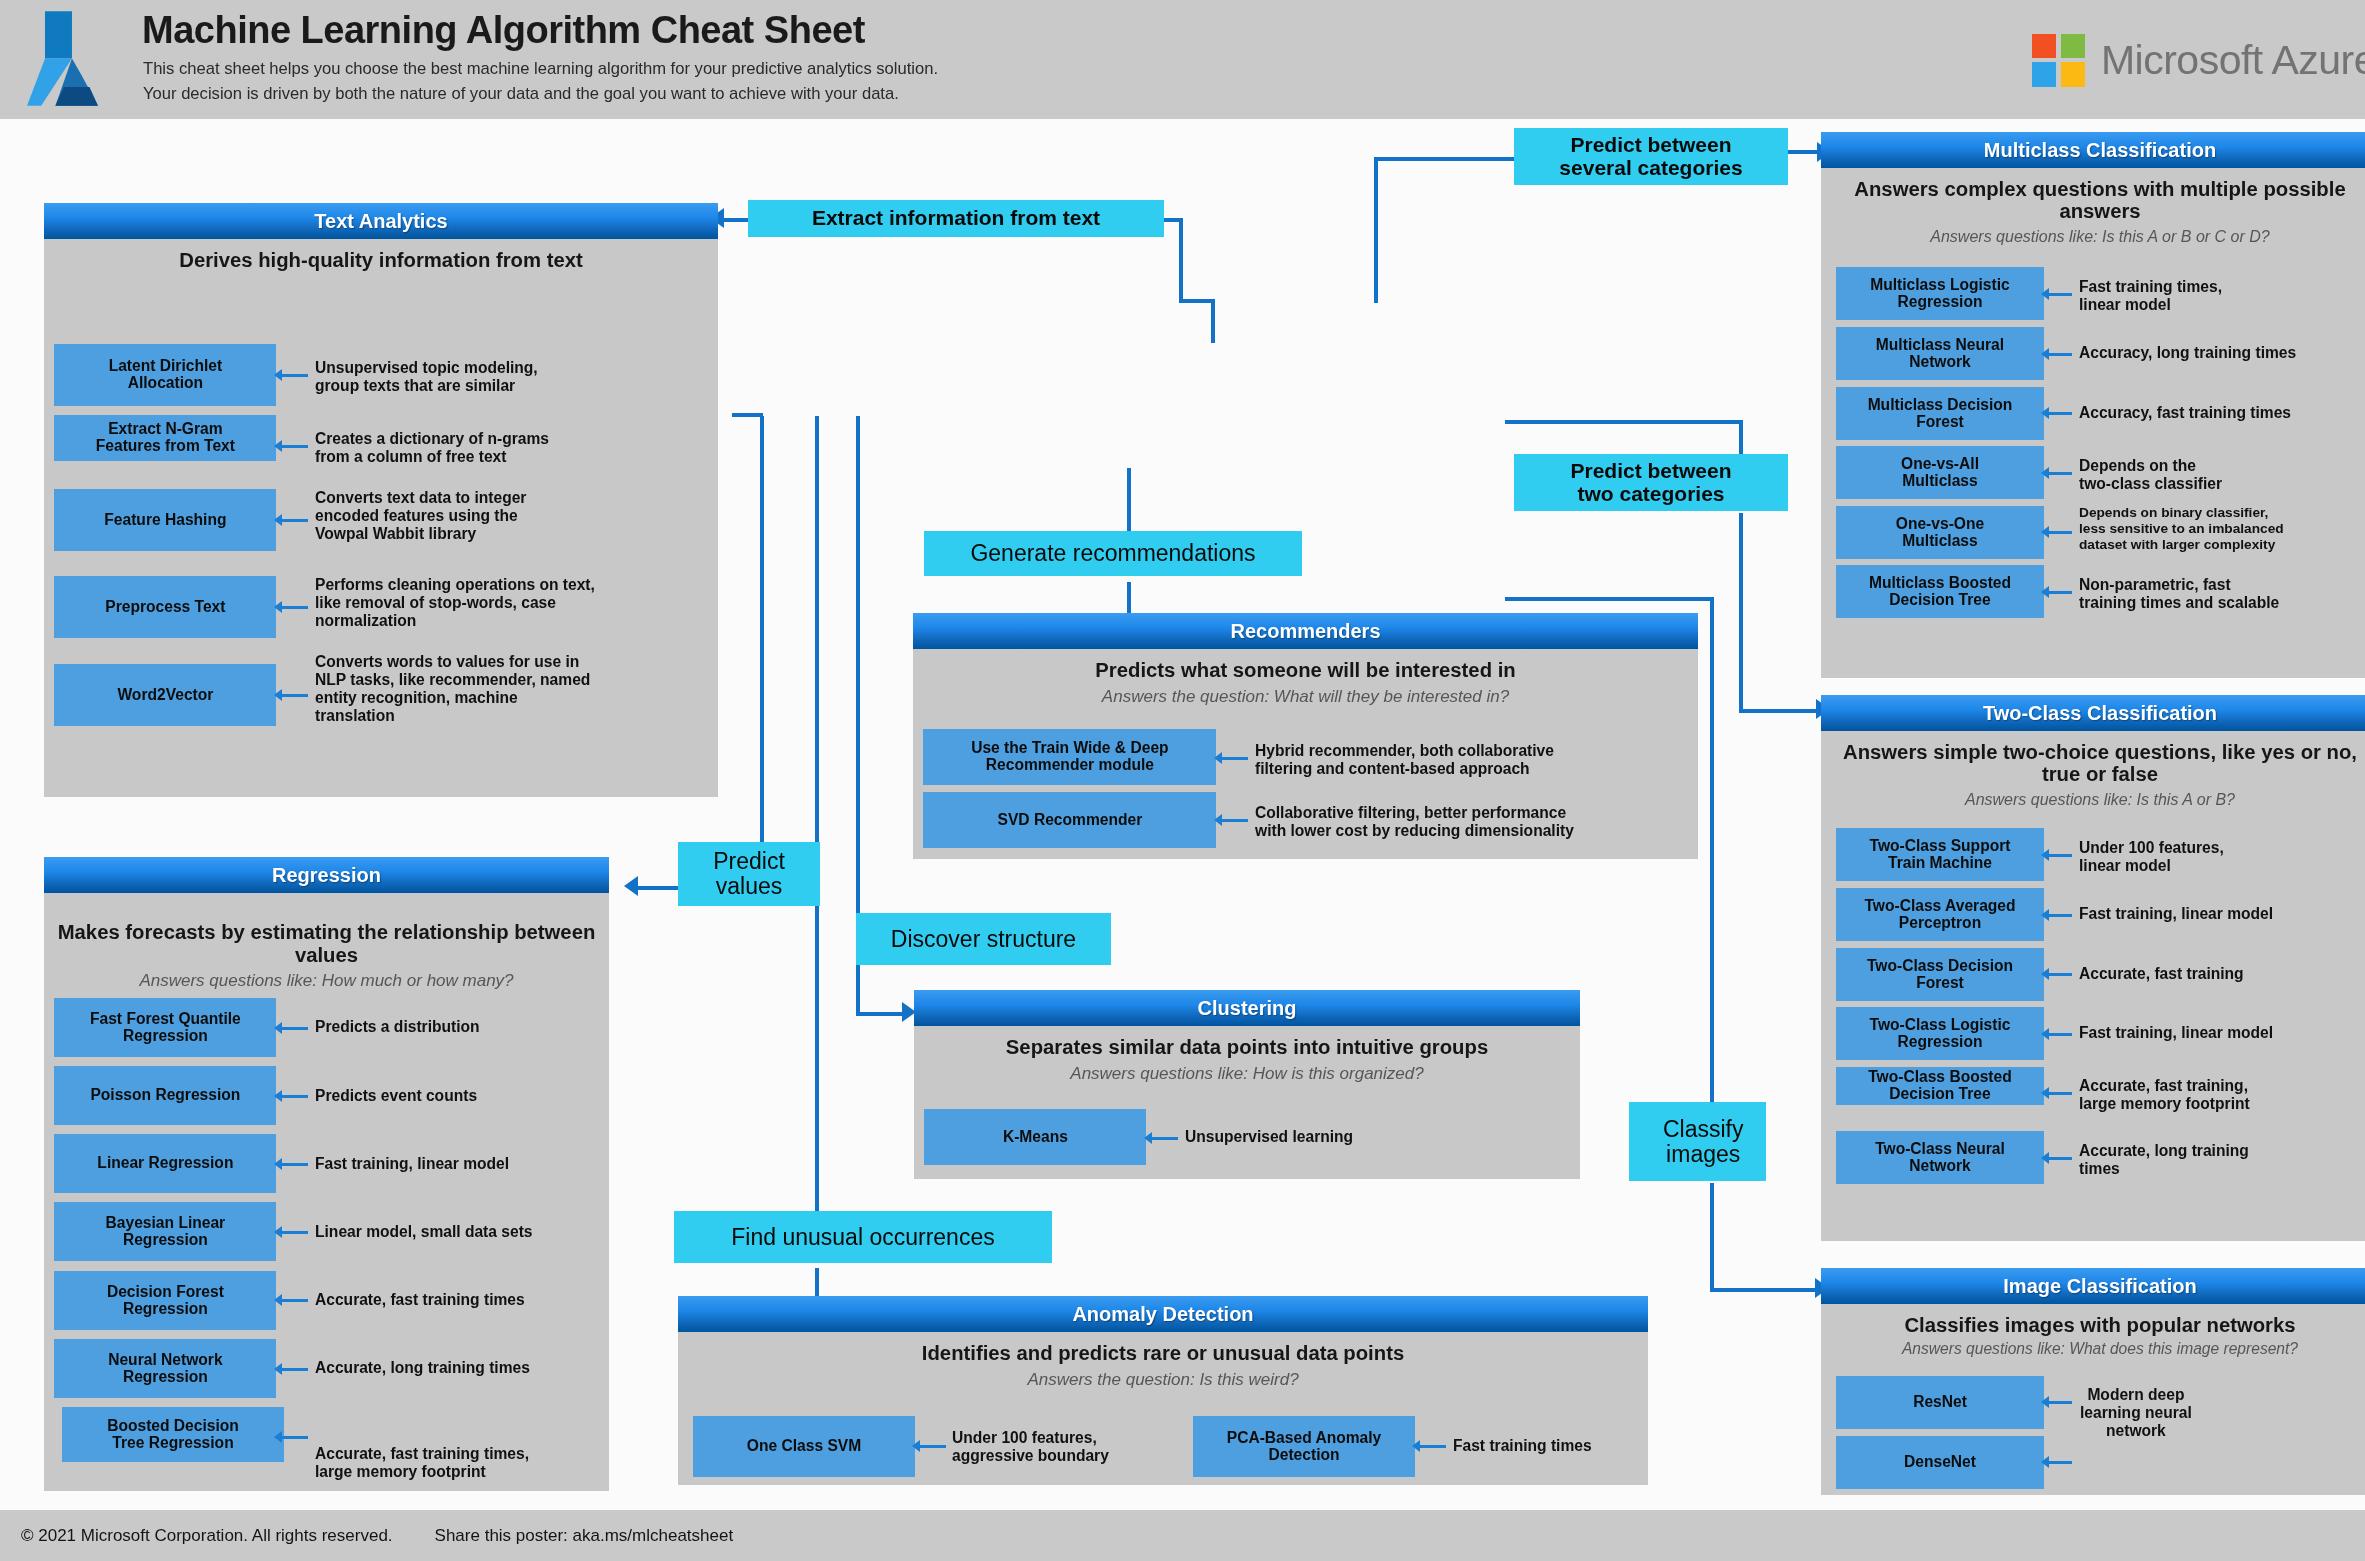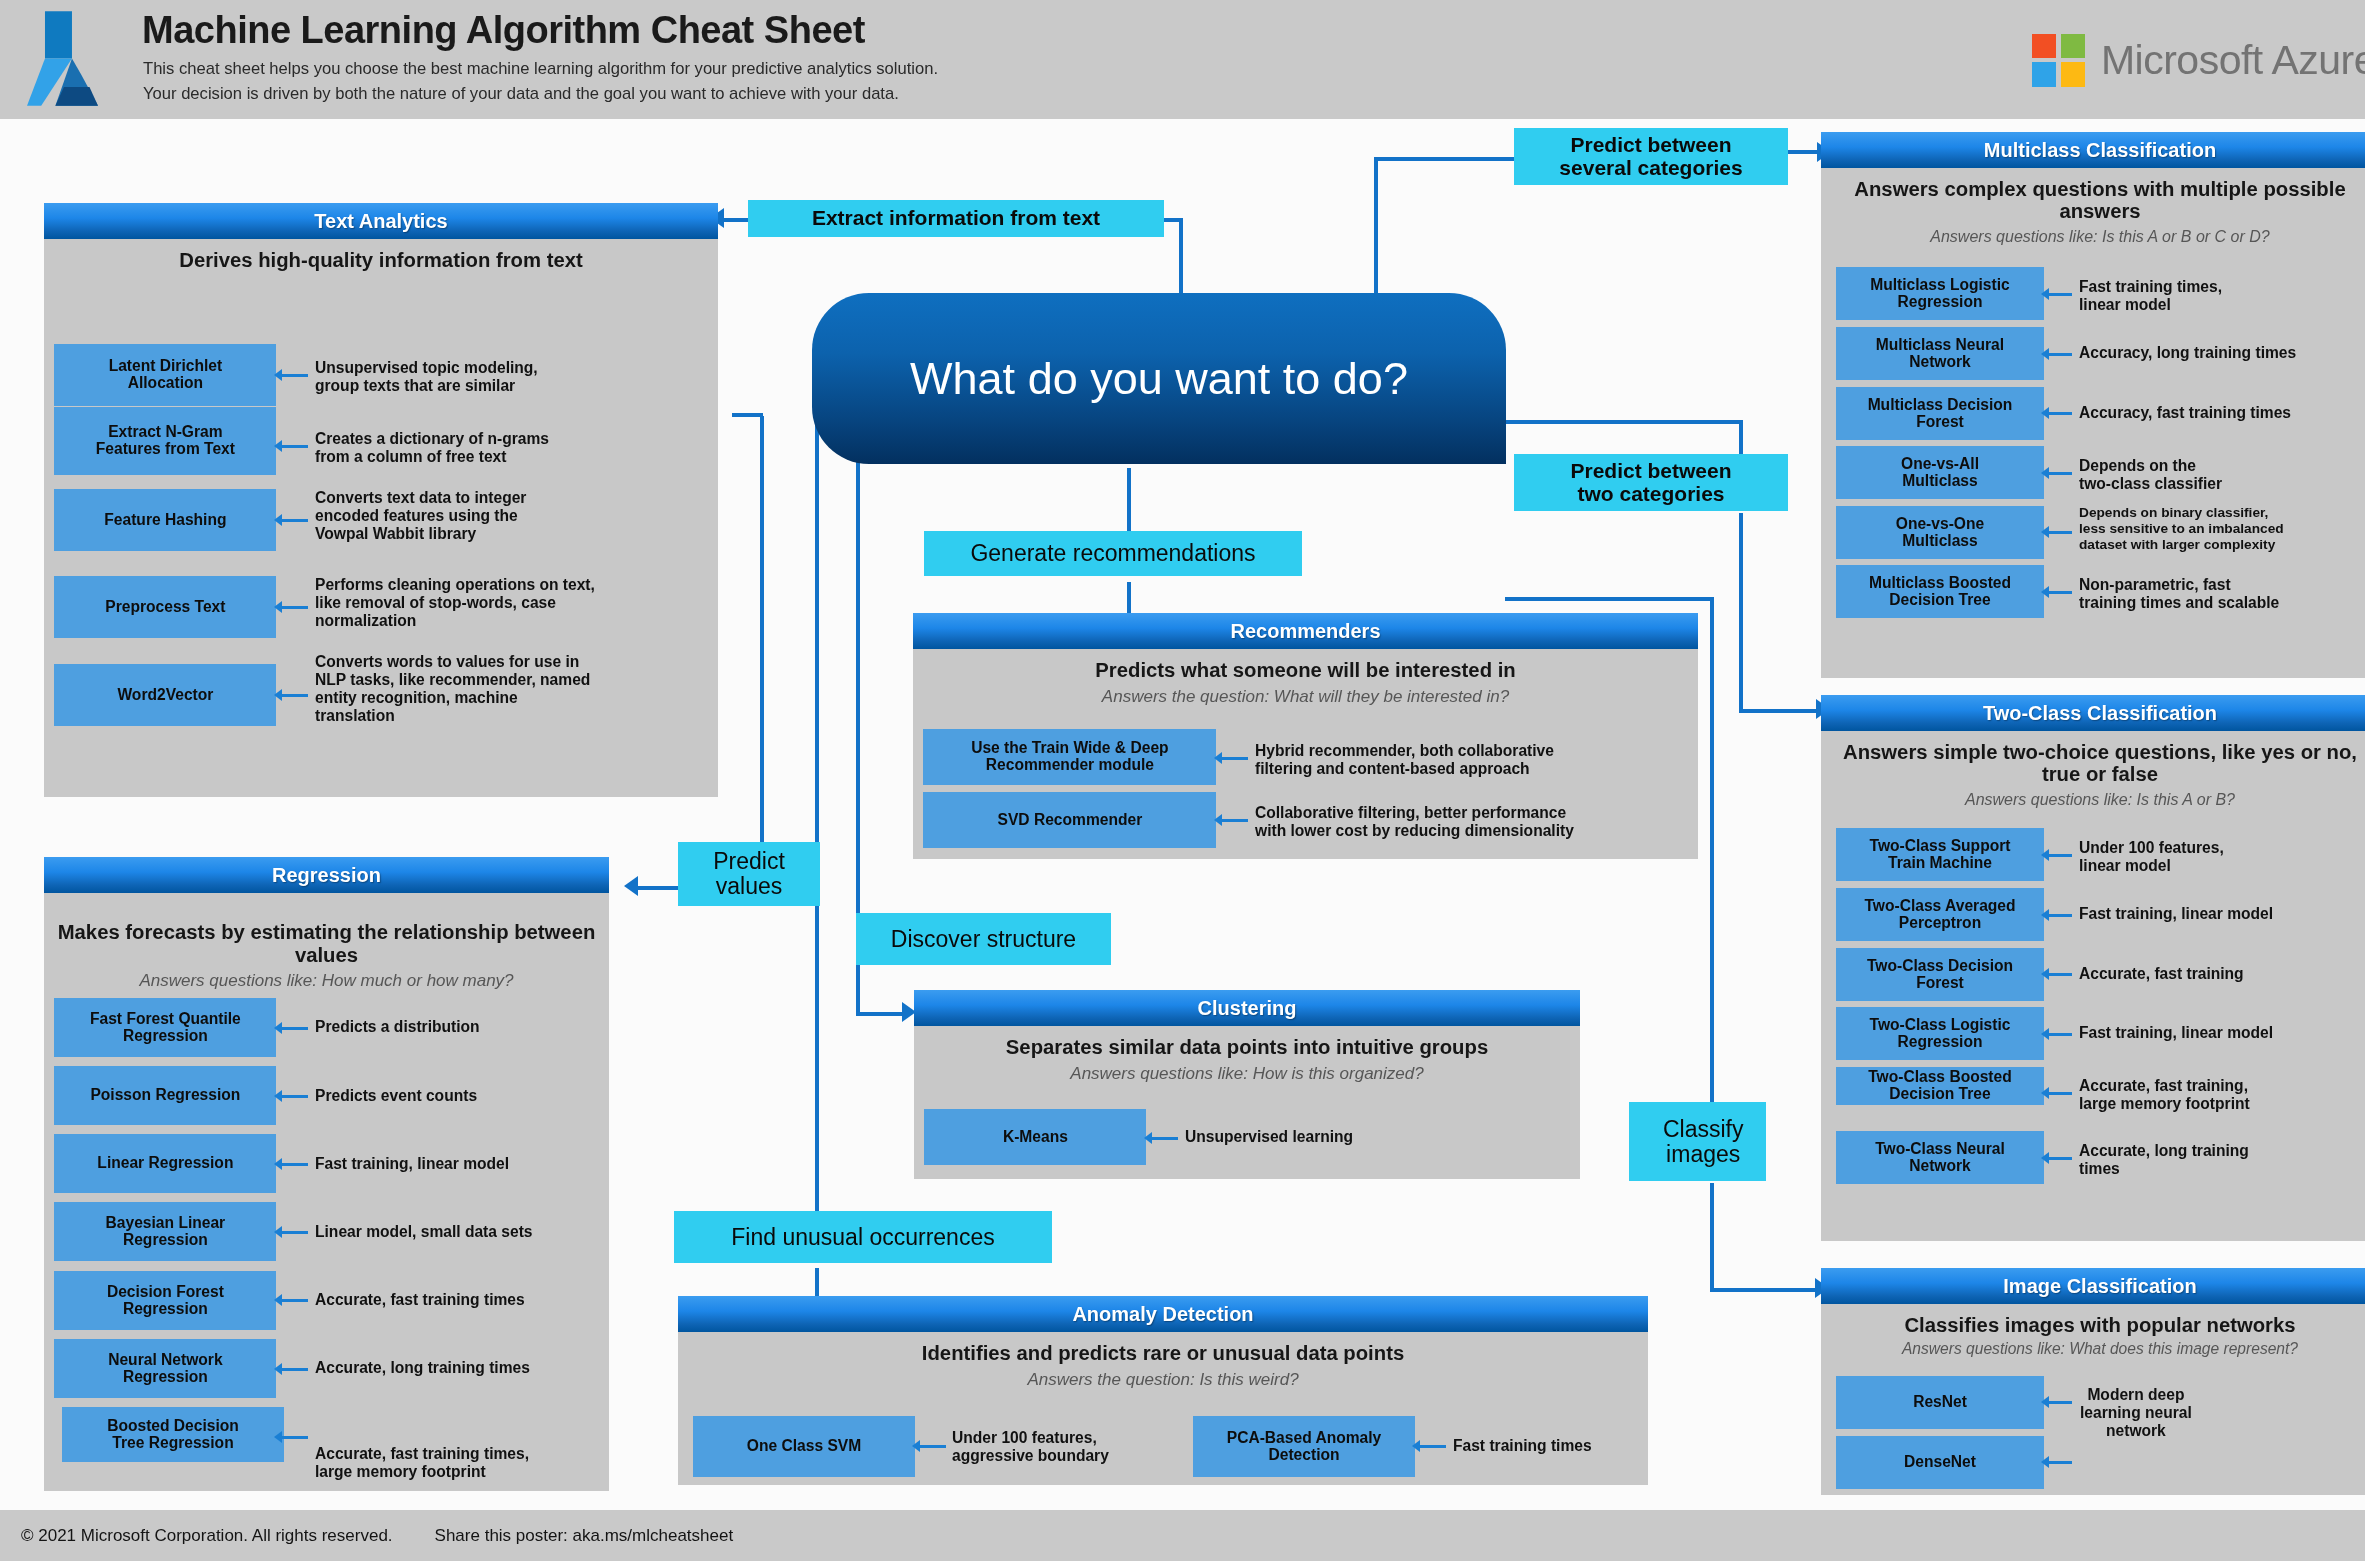--- a/index.html
+++ b/index.html
@@ -201,34 +201,33 @@
 
   <div class="tag" style="left:856px; top:913px; width:255px; height:52px; font-size:23px;">Discover structure</div>
 
   <div class="tag" style="left:1629px; top:1102px; width:137px; height:79px; font-size:23px;padding-left:19px;">
     <span style="white-space:pre-line">Classify
 images</span>
   </div>
 
   <div class="tag" style="left:674px; top:1211px; width:378px; height:52px; font-size:23px;">Find unusual occurrences</div>
 
-  <div class="hub" style="left:812px; top:293px; width:694px; height:171px;">What do you want to do?</div>
 
   <div class="panel" style="left:44px; top:203px; width:674px; height:594px;">
     <div class="panel-hd">Text Analytics</div>
     <div class="panel-body">
       <div class="panel-title" style="padding-top:10.4px;">Derives high-quality information from text</div>
 
       <div class="algo" style="left:10.4px; top:105px; width:222px; height:62px; white-space:pre-line;">Latent Dirichlet
 Allocation</div>
       <div class="mini-arrow" style="left:237px; top:135px; width:27.4px;"></div>
       <div class="desc" style="left:271px; top:120px; white-space:pre-line;">Unsupervised topic modeling,
 group texts that are similar</div>
 
-      <div class="algo" style="left:10.4px; top:168px; width:222px; height:68px; white-space:pre-line;">Extract N-Gram
+      <div class="algo" style="left:10.4px; top:176px; width:222px; height:46px; white-space:pre-line;">Extract N-Gram
 Features from Text</div>
       <div class="mini-arrow" style="left:237px; top:206px; width:27.4px;"></div>
       <div class="desc" style="left:271px; top:191px; white-space:pre-line;">Creates a dictionary of n-grams
 from a column of free text</div>
 
       <div class="algo" style="left:10.4px; top:250px; width:222px; height:62px; white-space:pre-line;">Feature Hashing</div>
       <div class="mini-arrow" style="left:237px; top:280px; width:27.4px;"></div>
       <div class="desc" style="left:271px; top:250px; white-space:pre-line;">Converts text data to integer
 encoded features using the
 Vowpal Wabbit library</div>

